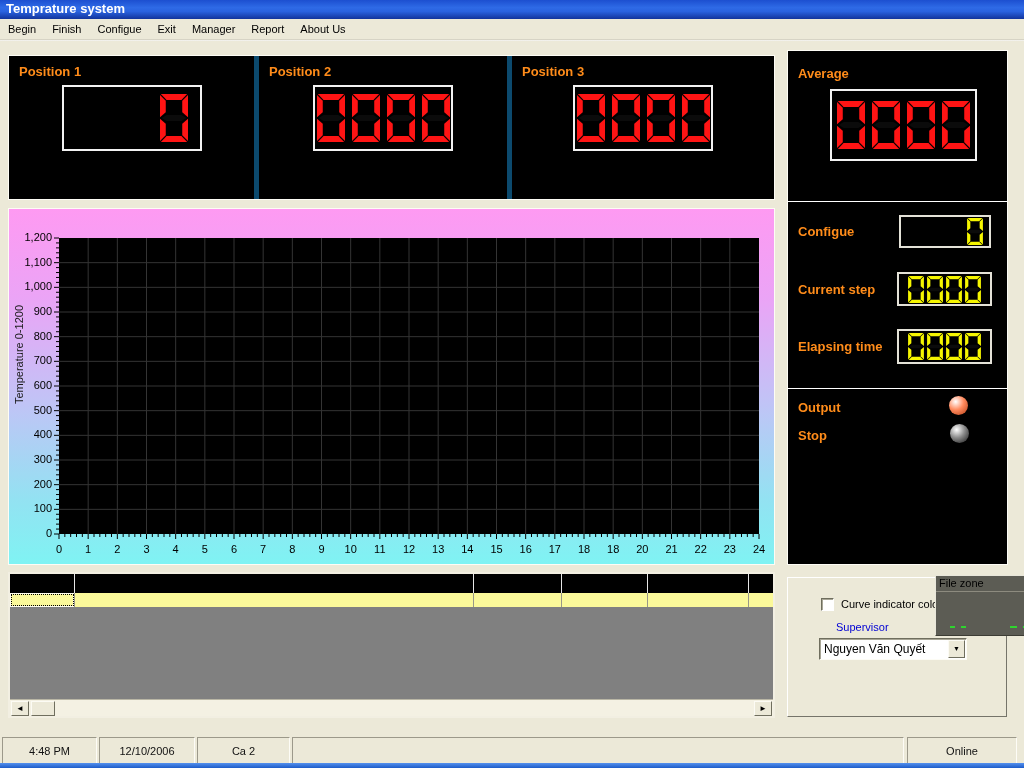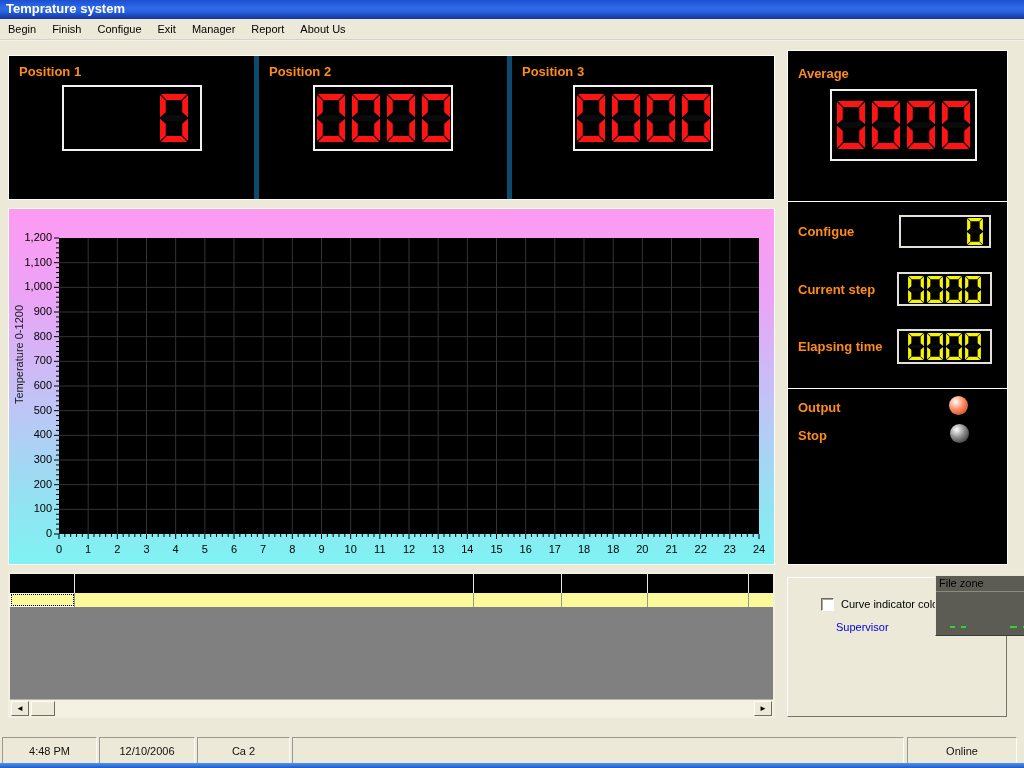--- a/index.html
+++ b/index.html
@@ -641,20 +641,24 @@
     <div class="sb-btn" style="left:1px">◄</div>
     <div class="sb-thumb"></div>
     <div class="sb-btn" style="right:1px">►</div>
   </div>
 </div>
 
 <div class="br-panel">
   <div class="checkbox"></div>
   <div class="cb-label">Curve indicator color</div>
   <div class="sup-label" id="sup-label" style="color: rgb(0, 0, 212);">Supervisor</div>
+  <div class="combo">
+    <div class="combo-text">Nguyen Văn Quyết</div>
+    <div class="combo-btn">▼</div>
+  </div>
 </div>
 
 <div class="file-zone">
   <div class="fz-title">File zone</div>
   <div class="fz-dash" style="left:14px;width:5px"></div>
   <div class="fz-dash" style="left:25px;width:5px"></div>
   <div class="fz-dash" style="left:74px;width:7px"></div>
   <div class="fz-dash" style="left:87px;width:4px"></div>
 </div>
 

